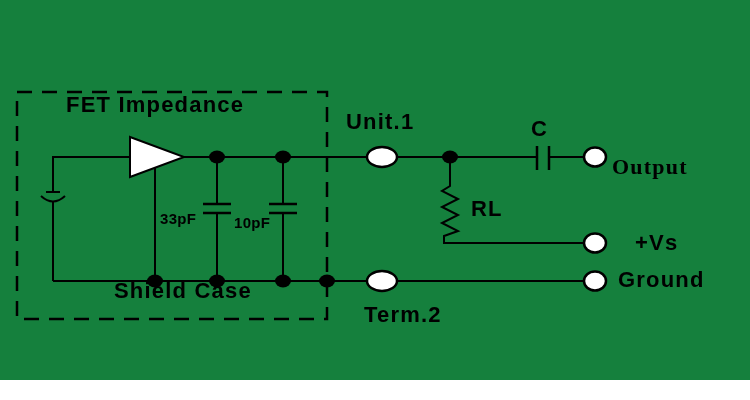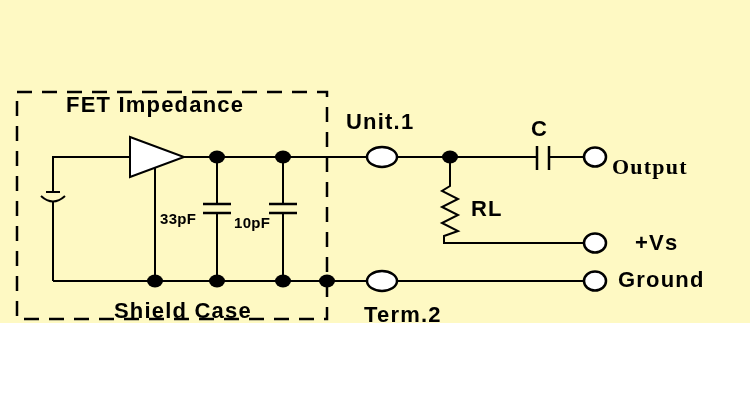--- a/index.html
+++ b/index.html
@@ -3,22 +3,22 @@
 <meta charset="utf-8">
 <style>
   html, body {
     margin: 0;
     padding: 0;
     background: #ffffff;
   }
   #stage {
     position: relative;
     width: 750px;
-    height: 323px;
-    background: #fef9c3;
+    height: 380px;
+    background: #15803d;
     overflow: hidden;
     font-family: "Liberation Sans", sans-serif;
   }
   #circuit-svg {
     position: absolute;
     left: 0;
     top: 0;
   }
   .lbl {
     position: absolute;
@@ -89,21 +89,21 @@
 
   <div class="lbl" style="left:66px; top:94px;">
     <div>FET Impedance</div>
   </div>
 
 
   <div class="lbl lbl-small" style="left:160px; top:211px;">33pF</div>
 
   <div class="lbl lbl-small" style="left:234px; top:215px;">10pF</div>
 
-  <div class="lbl" style="left:114px; top:300px;">Shield Case</div>
+  <div class="lbl" style="left:114px; top:280px;">Shield Case</div>
 
   <div class="lbl" style="left:346px; top:111px;">Unit.1</div>
 
   <div class="lbl" style="left:364px; top:304px;">Term.2</div>
 
   <div class="lbl" style="left:531px; top:118px;">C</div>
 
   <div class="lbl" style="left:471px; top:198px;">RL</div>
 
   <div class="lbl" style="left:612px; top:156px;font-family:Liberation Serif, serif;">Output</div>

